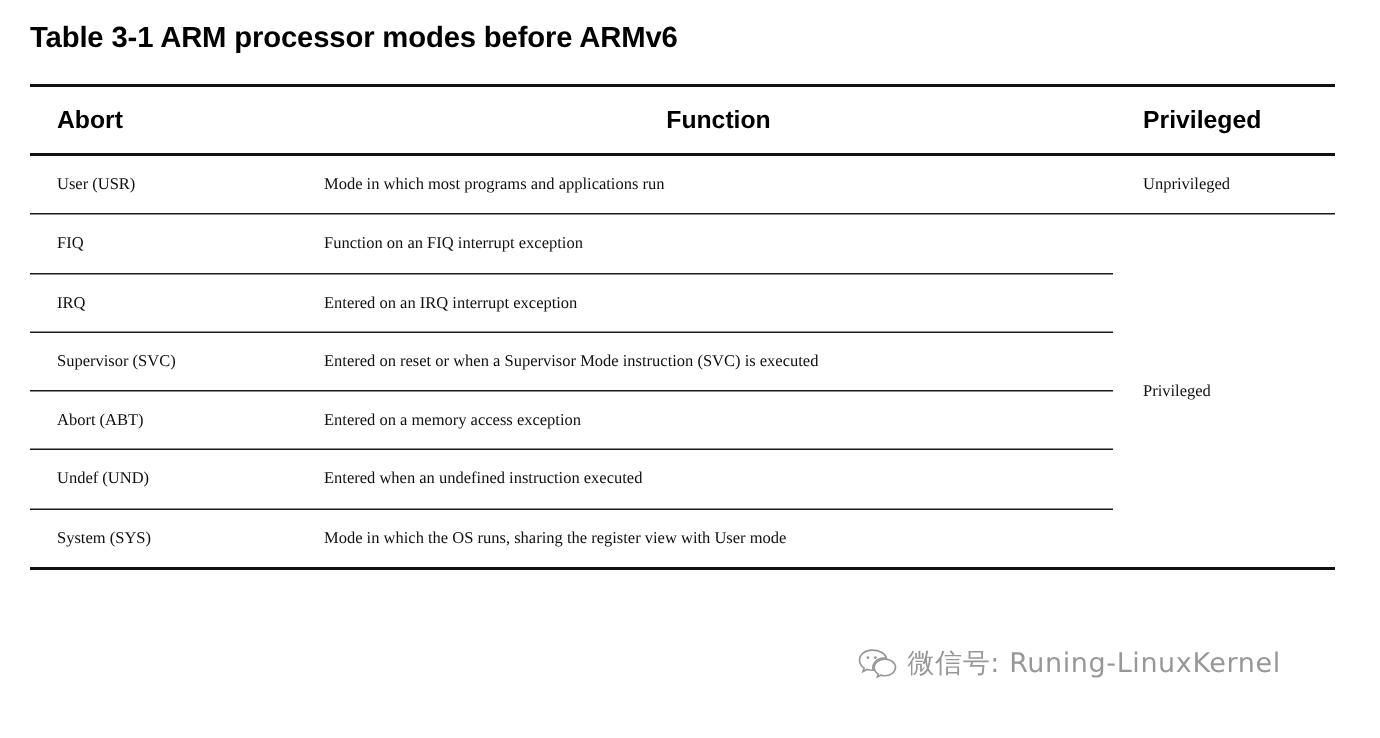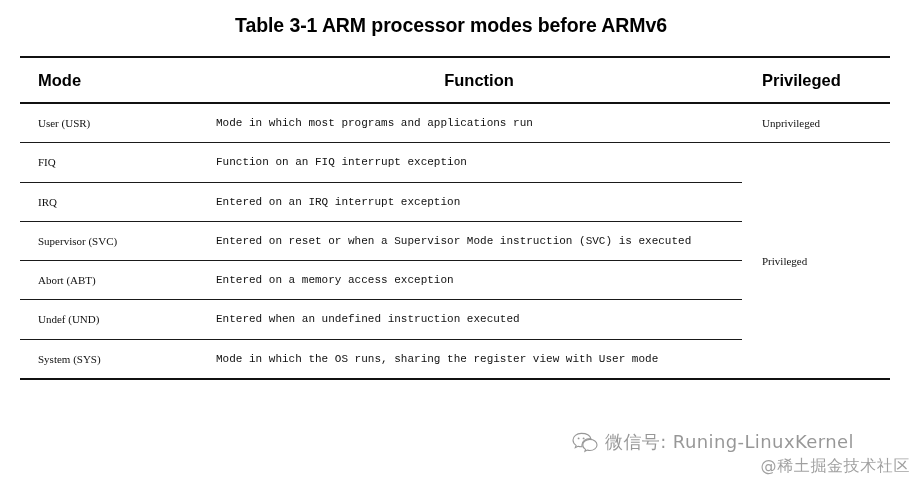--- a/index.html
+++ b/index.html
@@ -23,21 +23,21 @@
     height: 492px;
     background: #ffffff;
   }
 
   
   .caption {
     position: absolute;
     left: 20px;
     top: 14px;
     width: 862px;
-    text-align: center;
+    text-align: left;
     font-family: "Liberation Sans", "DejaVu Sans", sans-serif;
     font-weight: bold;
     font-size: 19.5px;
     letter-spacing: -0.1px;
     color: #000000;
     white-space: nowrap;
   }
 
   
   .table-wrap {
@@ -90,21 +90,20 @@
     padding: 12px 0 12px 0;
     color: #101010;
   }
   tbody td.td-mode {
     padding-left: 18px;
     padding-right: 8px;
     white-space: nowrap;
   }
   tbody td.td-function {
     padding-right: 18px;
-    font-family: Liberation Mono, monospace;
   }
   tbody td.td-priv {
     padding-left: 20px;
     padding-right: 6px;
     white-space: nowrap;
   }
 
   
   tr.sep-full > td.td-mode,
   tr.sep-full > td.td-function,
@@ -182,21 +181,21 @@
 
     <table class="modes">
       <colgroup>
         <col class="c-mode">
         <col class="c-function">
         <col class="c-priv">
       </colgroup>
 
       <thead>
         <tr>
-          <th class="th-mode">Mode</th>
+          <th class="th-mode">Abort</th>
           <th class="th-function">Function</th>
           <th class="th-priv">Privileged</th>
         </tr>
       </thead>
 
       <tbody>
 
         <tr class="sep-full">
           <td class="td-mode">User (USR)</td>
           <td class="td-function">Mode in which most programs and applications run</td>
@@ -245,16 +244,15 @@
       <span class="wm-icon">
         <svg viewBox="0 0 26 21" width="26" height="21" aria-hidden="true">
           <path d="M9.3 1.4C4.6 1.4 1 4.4 1 8.1c0 2.1 1.2 4 3.1 5.3l-.8 2.3 2.7-1.4c1 .3 2.1.5 3.3.5 .3 0 .6 0 .9 0 -.2-.6-.3-1.2-.3-1.8 0-3.6 3.6-6.5 8.1-6.5 .3 0 .6 0 .9 .1C18.1 3.5 14.1 1.4 9.3 1.4z" fill="none" stroke="#3a3a3a" stroke-width="1.1"></path>
           <circle cx="6.6" cy="6.4" r="0.95" fill="#3a3a3a"></circle>
           <circle cx="11.6" cy="6.4" r="0.95" fill="#3a3a3a"></circle>
           <path d="M17.9 7.4c-3.9 0-7.1 2.5-7.1 5.6 0 1.8 1.1 3.4 2.7 4.4l-.6 1.9 2.3-1.2c.8 .2 1.7 .4 2.7 .4 3.9 0 7.1-2.5 7.1-5.6S21.8 7.4 17.9 7.4z" fill="none" stroke="#3a3a3a" stroke-width="1.1"></path>
         </svg>
       </span>
       <span class="wm-text">微信号: Runing-LinuxKernel</span>
     </div>
-    <div class="wm-row2">@稀土掘金技术社区</div>
   </div>
 
 </div>
 
 </body></html>

